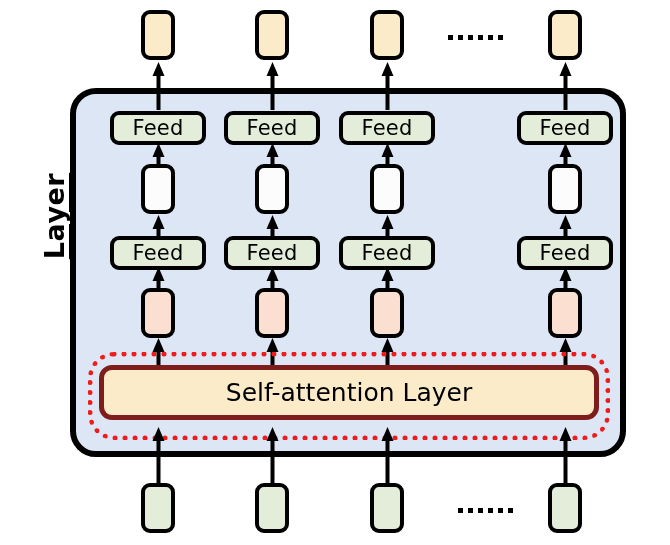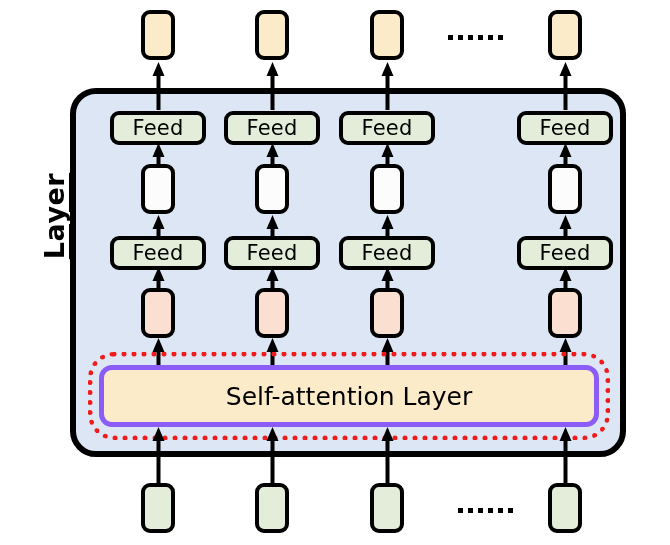--- a/index.html
+++ b/index.html
@@ -79,24 +79,24 @@
     border: 5px dotted #F21B1B;
     border-radius: 26px;
   }
 
   
   .attn-bar {
     position: absolute;
     left: 99px;
     top: 365px;
     width: 500px;
-    height: 62px;
+    height: 55px;
     box-sizing: border-box;
     background: #FCEBC8;
-    border: 5px solid #8b5cf6;
+    border: 5px solid #7f1d1d;
     border-radius: 13px;
     display: flex;
     align-items: center;
     justify-content: center;
     font-size: 25px;
     color: #000000;
   }
 
   
   .arrow {

